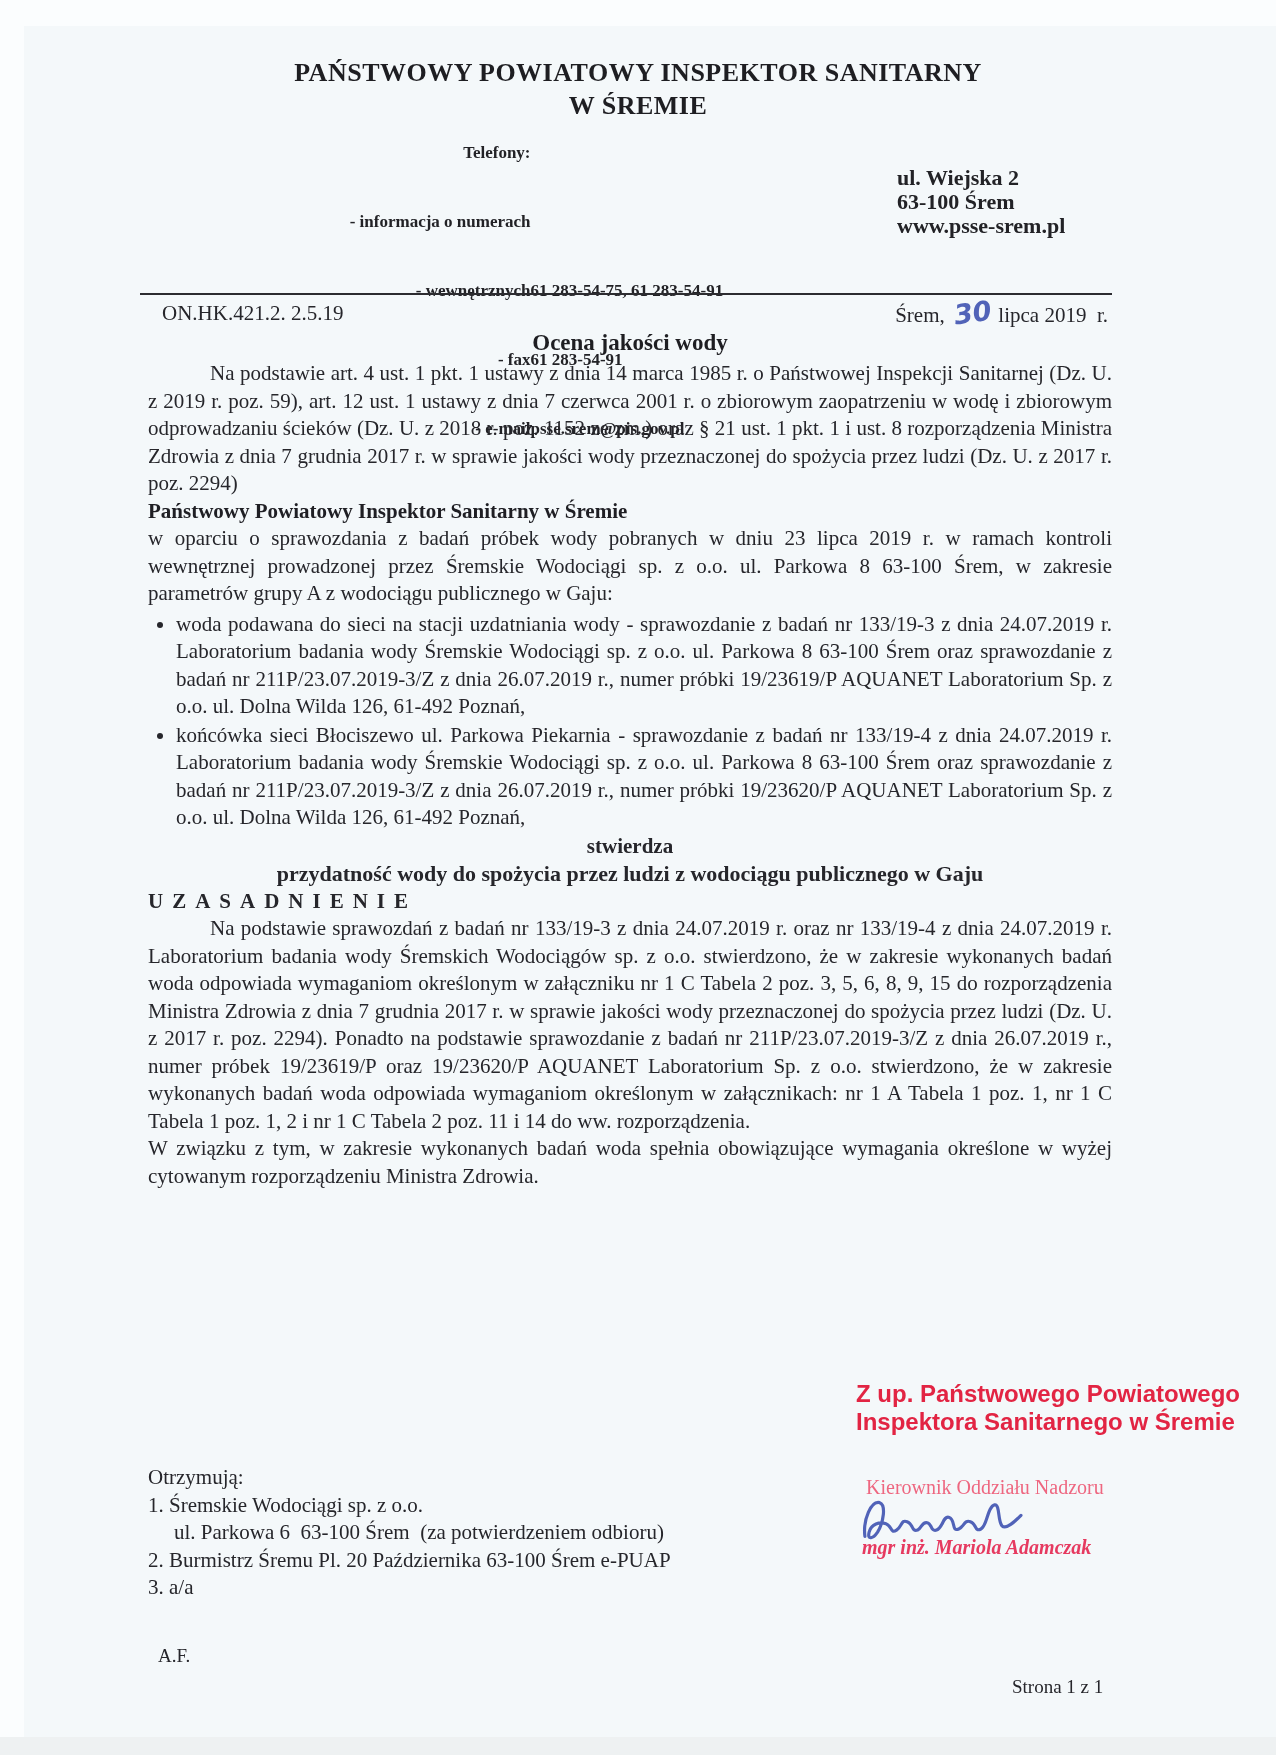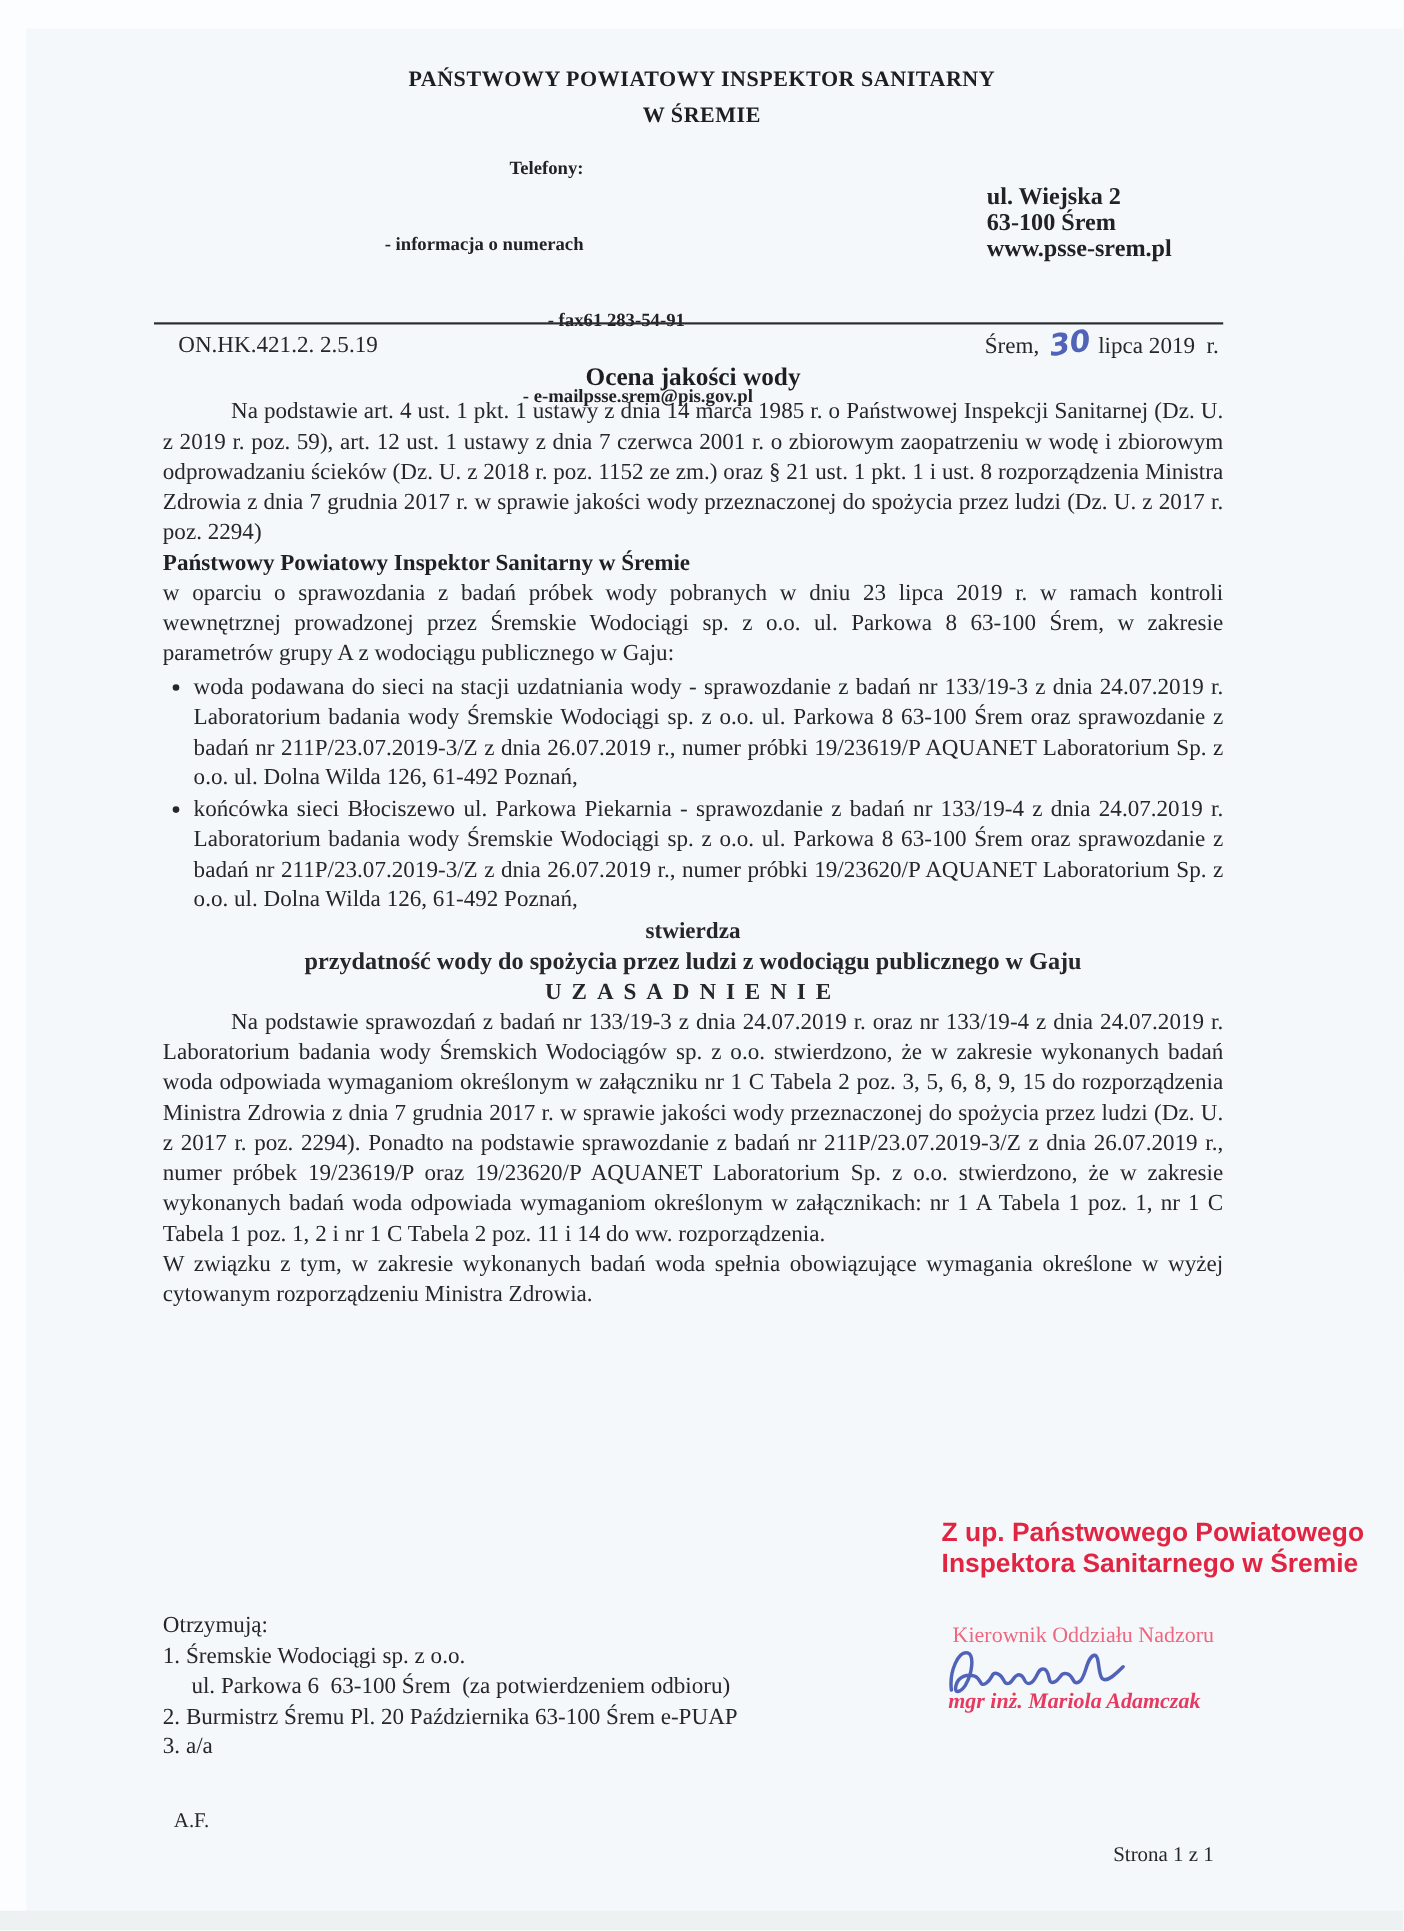--- a/index.html
+++ b/index.html
@@ -6,21 +6,21 @@
   .page{
     position:relative;width:1276px;height:1755px;
     background:#f4f8fa;overflow:hidden;
     font-family:"Liberation Serif",serif;color:#26262b;
   }
   .edge-top{position:absolute;top:0;left:0;width:100%;height:26px;background:#fbfdfe;}
   .edge-left{position:absolute;top:0;left:0;width:24px;height:100%;background:#fbfdfe;}
   .edge-bottom{position:absolute;bottom:0;left:0;width:100%;height:18px;background:#eef1f2;}
 
   .masthead{position:absolute;top:56px;left:0;width:1276px;text-align:center;
-    font-weight:bold;font-size:20px;line-height:33px;color:#1e1e22;letter-spacing:0.5px;}
+    font-weight:bold;font-size:26px;line-height:33px;color:#1e1e22;letter-spacing:0.5px;}
 
   .contact{position:absolute;top:118px;left:148px;font-weight:bold;font-size:17px;
     line-height:23px;color:#222226;}
   .contact .row{white-space:pre;}
   .contact .label{display:inline-block;width:357px;text-align:right;}
   .address{position:absolute;top:166px;left:897px;font-weight:bold;font-size:22px;
     line-height:24px;color:#222226;}
 
   .rule{position:absolute;top:293px;left:140px;width:972px;height:2px;background:#2c2c30;}
 
@@ -36,21 +36,21 @@
 
   .body-flow{position:absolute;top:360px;left:148px;width:964px;font-size:21px;
     line-height:27.5px;text-align:justify;}
   .body-flow p{margin:0;}
   .indent{text-indent:62px;}
   .bold{font-weight:bold;color:#1f1f24;}
   ul.findings{margin:3px 0 0 0;padding-left:28px;}
   ul.findings li{margin:1px 0;}
   .verdict-word{font-weight:bold;text-align:center;margin-top:26px;}
   .verdict-line{font-weight:bold;text-align:center;font-size:22px;}
-  .uzas{font-weight:bold;text-align:center;letter-spacing:9px;margin-top:32px;margin-bottom:2px;}
+  .uzas{font-weight:bold;letter-spacing:9px;margin-top:32px;margin-bottom:2px;}
   .closing{margin-top:14px;}
 
   .stamp{position:absolute;left:856px;top:1380px;color:#e22443;
     font-family:"Liberation Sans",sans-serif;font-weight:bold;font-size:24px;line-height:28px;}
 
   .recipients{position:absolute;left:148px;top:1464px;font-size:21px;line-height:27.5px;}
   .recipients div{white-space:pre;}
   .recipients .sub{padding-left:26px;}
 
   .sig-role{position:absolute;left:866px;top:1476px;color:#ee6780;font-size:20px;white-space:pre;}
@@ -73,20 +73,23 @@
     <div>PAŃSTWOWY POWIATOWY INSPEKTOR SANITARNY</div>
     <div>W ŚREMIE</div>
   </div>
 
   <div class="contact">
     <div class="row">
       <span class="label">Telefony:</span>
     </div>
     <div class="row">
       <span class="label">- informacja o numerach</span><span></span>
+    </div>
+    <div class="row">
+      <span class="label">- wewnętrznych</span><span>61 283-54-75, 61 283-54-91</span>
     </div>
     <div class="row">
       <span class="label">- fax</span><span>61 283-54-91</span>
     </div>
     <div class="row">
       <span class="label">- e-mail</span><span>psse.srem@pis.gov.pl</span>
     </div>
   </div>
 
   <div class="address">

